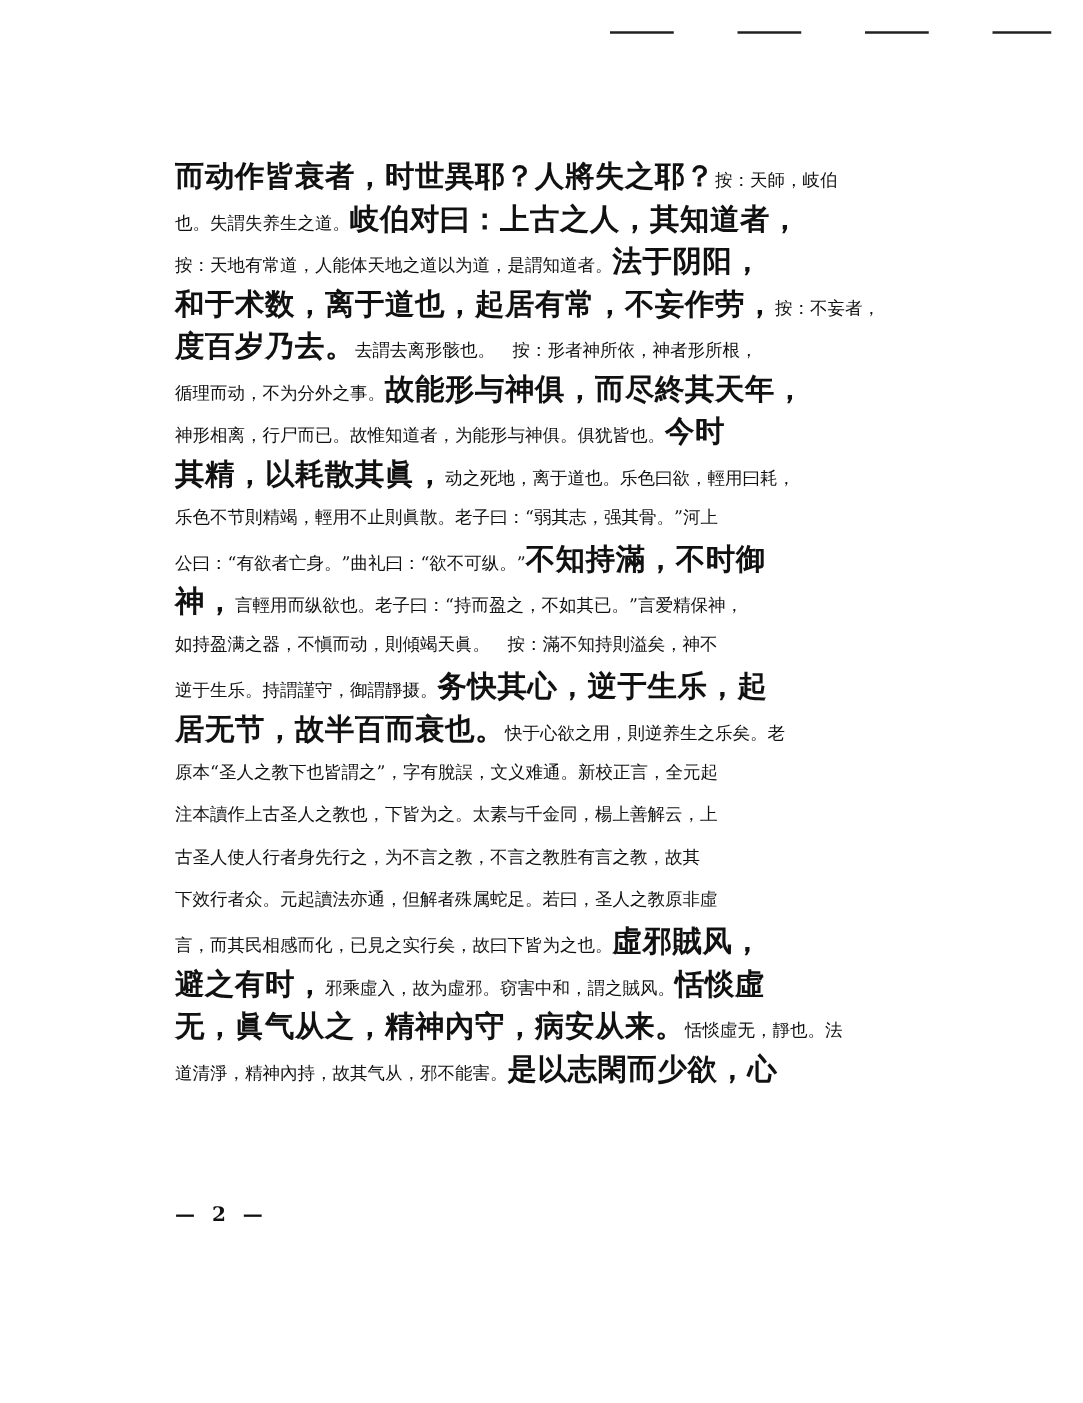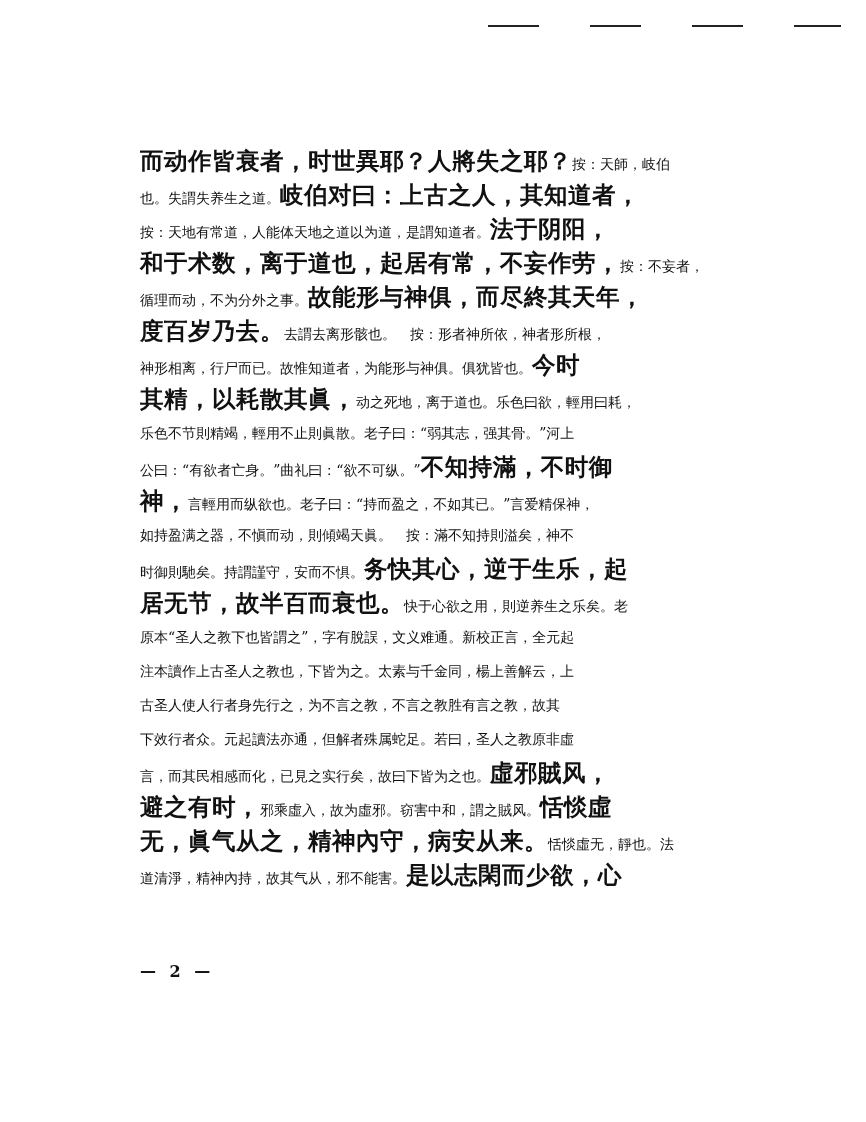--- a/index.html
+++ b/index.html
@@ -1,48 +1,48 @@
 <!DOCTYPE html>
 <html><head>
 <meta charset="utf-8">
 <style>
   html, body { margin: 0; padding: 0; background: #ffffff; }
   body { width: 866px; height: 1122px; position: relative; overflow: hidden;
          font-family: "DejaVu Serif", "Liberation Serif", serif; color: #111; }
   .rule { position: absolute; top: 25px; height: 2px; background: #222; width: 51px; }
-  .page { position: absolute; left: 140px; top: 144px; width: 620px; }
+  .page { position: absolute; left: 140px; top: 124px; width: 620px; }
   .line { white-space: nowrap; height: 34px; line-height: 34px; overflow: visible; letter-spacing: 0px; }
   .big { font-size: 23.5px; font-weight: bold; letter-spacing: 0.5px; }
   .small { font-size: 14px; letter-spacing: 0px; }
   .pageno { position: absolute; left: 140px; top: 962px; font-size: 16px; font-weight: bold; letter-spacing: 4px; }
 </style>
 </head>
 <body>
 
 <div id="rules">
     <div class="rule" style="left: 488px; width: 51px;"></div>
     <div class="rule" style="left: 590px; width: 51px;"></div>
     <div class="rule" style="left: 692px; width: 51px;"></div>
     <div class="rule" style="left: 794px; width: 47px;"></div>
   </div>
 
 <div class="page" id="body">
     <div class="line"><span class="big">而动作皆衰者，时世異耶？人將失之耶？</span><span class="small">按：天師，岐伯</span></div>
     <div class="line"><span class="small">也。失謂失养生之道。</span><span class="big">岐伯对曰：上古之人，其知道者，</span></div>
     <div class="line"><span class="small">按：天地有常道，人能体天地之道以为道，是謂知道者。</span><span class="big">法于阴阳，</span></div>
     <div class="line"><span class="big">和于术数，离于道也，起居有常，不妄作劳，</span><span class="small">按：不妄者，</span></div>
+    <div class="line"><span class="big">度百岁乃去。</span><span class="small">去謂去离形骸也。　按：形者神所依，神者形所根，</span></div>
     <div class="line"><span class="small">循理而动，不为分外之事。</span><span class="big">故能形与神俱，而尽終其天年，</span></div>
-    <div class="line"><span class="big">度百岁乃去。</span><span class="small">去謂去离形骸也。　按：形者神所依，神者形所根，</span></div>
     <div class="line"><span class="small">神形相离，行尸而已。故惟知道者，为能形与神俱。俱犹皆也。</span><span class="big">今时</span></div>
     <div class="line"><span class="big">其精，以耗散其眞，</span><span class="small">动之死地，离于道也。乐色曰欲，輕用曰耗，</span></div>
     <div class="line"><span class="small">乐色不节則精竭，輕用不止則眞散。老子曰：“弱其志，强其骨。”河上</span></div>
     <div class="line"><span class="small">公曰：“有欲者亡身。”曲礼曰：“欲不可纵。”</span><span class="big">不知持滿，不时御</span></div>
     <div class="line"><span class="big">神，</span><span class="small">言輕用而纵欲也。老子曰：“持而盈之，不如其已。”言爱精保神，</span></div>
     <div class="line"><span class="small">如持盈满之器，不愼而动，則傾竭天眞。　按：滿不知持則溢矣，神不</span></div>
-    <div class="line"><span class="small">时御則馳矣。持謂謹守，安而不惧。</span><span class="big">务快其心，逆于生乐，起</span></div>
+    <div class="line"><span class="small">逆于生乐。持謂謹守，御謂靜摄。</span><span class="big">务快其心，逆于生乐，起</span></div>
     <div class="line"><span class="big">居无节，故半百而衰也。</span><span class="small">快于心欲之用，則逆养生之乐矣。老</span></div>
     <div class="line"><span class="small">原本“圣人之教下也皆謂之”，字有脫誤，文义难通。新校正言，全元起</span></div>
     <div class="line"><span class="small">注本讀作上古圣人之教也，下皆为之。太素与千金同，楊上善解云，上</span></div>
     <div class="line"><span class="small">古圣人使人行者身先行之，为不言之教，不言之教胜有言之教，故其</span></div>
     <div class="line"><span class="small">下效行者众。元起讀法亦通，但解者殊属蛇足。若曰，圣人之教原非虛</span></div>
     <div class="line"><span class="small">言，而其民相感而化，已見之实行矣，故曰下皆为之也。</span><span class="big">虛邪賊风，</span></div>
     <div class="line"><span class="big">避之有时，</span><span class="small">邪乘虛入，故为虛邪。窃害中和，謂之賊风。</span><span class="big">恬惔虛</span></div>
     <div class="line"><span class="big">无，眞气从之，精神內守，病安从来。</span><span class="small">恬惔虛无，靜也。法</span></div>
     <div class="line"><span class="small">道清淨，精神內持，故其气从，邪不能害。</span><span class="big">是以志閑而少欲，心</span></div>
   </div>

